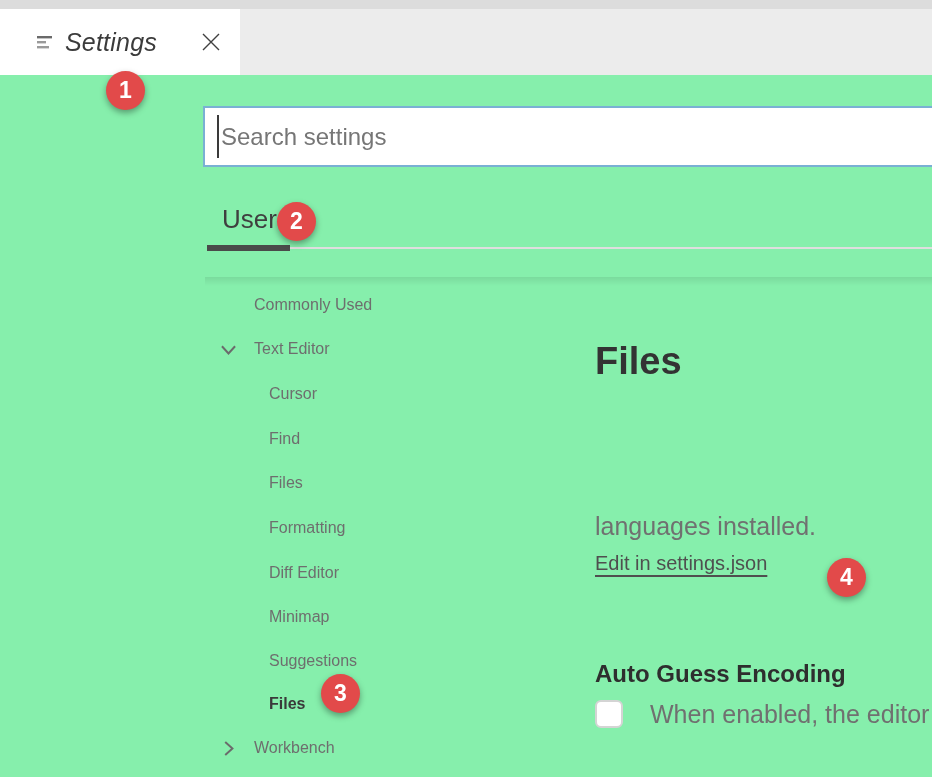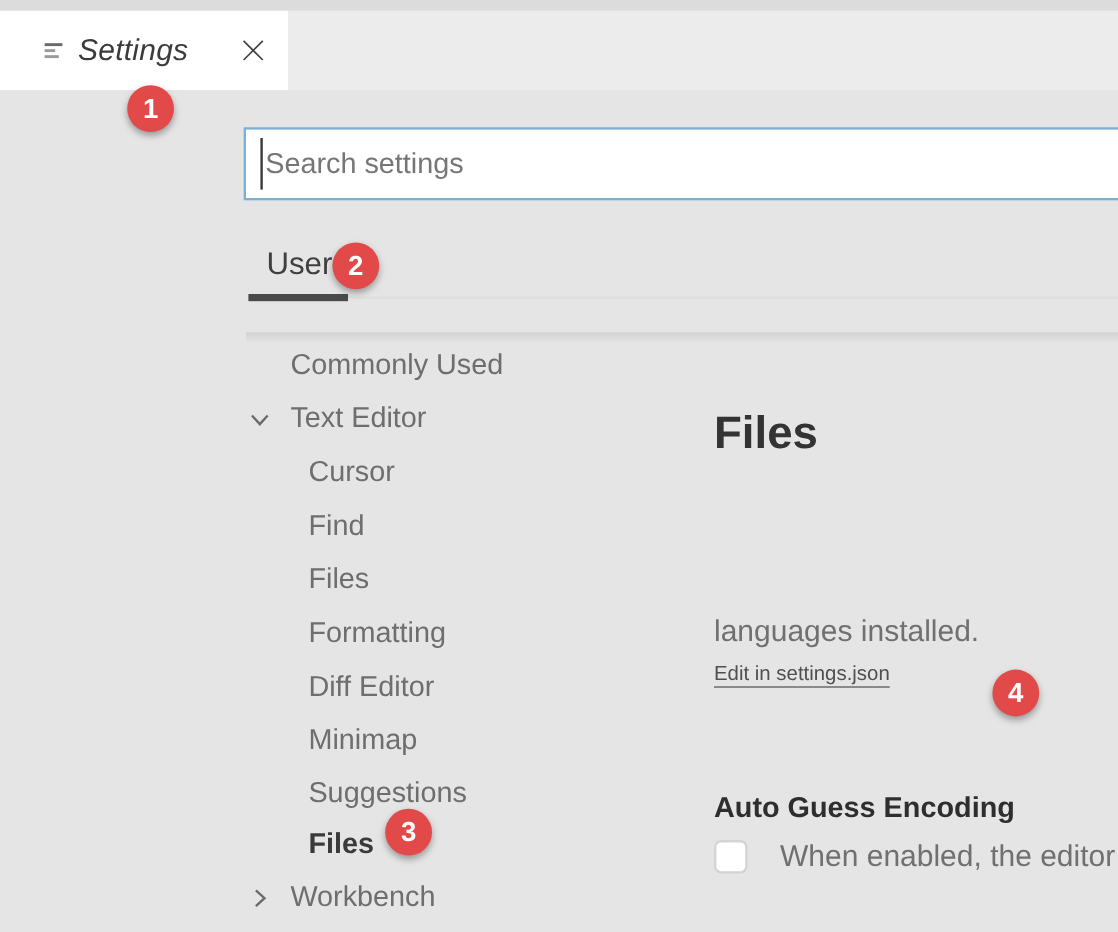--- a/index.html
+++ b/index.html
@@ -1,21 +1,21 @@
 <!DOCTYPE html>
 <html style="--badge_red: #e24a4a; --focus_border: #7ab0d4; --tab_bar_bg: #ececec; --top_strip: #dcdcdc; --text_dark: #3b3b3b; --text_gray: #6e6e6e; --underline_active: #4a4a4a; --underline_rest: #dedede; --checkbox_border: #d4d4d4; --link: #4f4f4f;"><head>
 <meta charset="utf-8">
 <style>
   * { margin:0; padding:0; box-sizing:border-box; }
   html,body { background:#ffffff; }
   body { font-family:"Liberation Sans","DejaVu Sans",sans-serif; }
 
   .screen{
     position:relative; width:932px; height:777px;
-    background:#e5e5e5; overflow:hidden;
+    background:#86efac; overflow:hidden;
   }
 
   
   .top-strip{
     position:absolute; left:0; top:0; width:932px; height:9px;
     background:var(--top_strip,#dcdcdc);
   }
   .tab-bar{
     position:absolute; left:0; top:9px; width:932px; height:66px;
     background:var(--tab_bar_bg,#ececec);
@@ -65,41 +65,41 @@
     position:absolute; left:207px; top:245px; width:83px; height:6px;
     background:var(--underline_active,#4a4a4a);
   }
   .scroll-shadow{
     position:absolute; left:205px; top:277px; right:0; height:9px;
     background:linear-gradient(to bottom, rgba(0,0,0,0.085), rgba(0,0,0,0));
   }
 
   
   .toc-row{
-    position:absolute; left:197px; height:40px; width:355px;
+    position:absolute; left:209px; height:40px; width:355px;
     display:flex; align-items:center; cursor:pointer;
-    color:var(--text_gray,#6e6e6e); font-size:24px;
+    color:var(--text_gray,#6e6e6e); font-size:16px;
   }
   .toc-row .tw{ display:inline-flex; align-items:center; justify-content:flex-start; }
   .sp45{ width:45px; padding-left:9px; }
   .sp60{ width:60px; }
   .toc-row.selected .toc-label{ color:#3a3a3a; font-weight:bold; }
   .chev{ width:21px; height:21px; color:#6b6b6b; }
 
   
   .abs{ position:absolute; white-space:nowrap; }
   .page-title{
     left:595px; top:340px; font-size:38px; font-weight:bold; color:#333333;
   }
   .section-heading{
     font-size:24px; font-weight:bold; color:#2e2e2e; left:595px;
   }
   .desc-line{ font-size:25px; color:#707070; left:595px; }
   .settings-link{
-    left:595px; top:552px; font-size:17px; color:var(--link,#4f4f4f);
+    left:595px; top:552px; font-size:20px; color:var(--link,#4f4f4f);
     text-decoration:underline; text-underline-offset:5px; cursor:pointer;
   }
   .checkbox{
     position:absolute; left:595px; top:700px; width:28px; height:28px;
     background:#ffffff; border:2px solid var(--checkbox_border,#d4d4d4);
     border-radius:6px; cursor:pointer;
   }
   .cb-line{ left:650px; }
 
   

